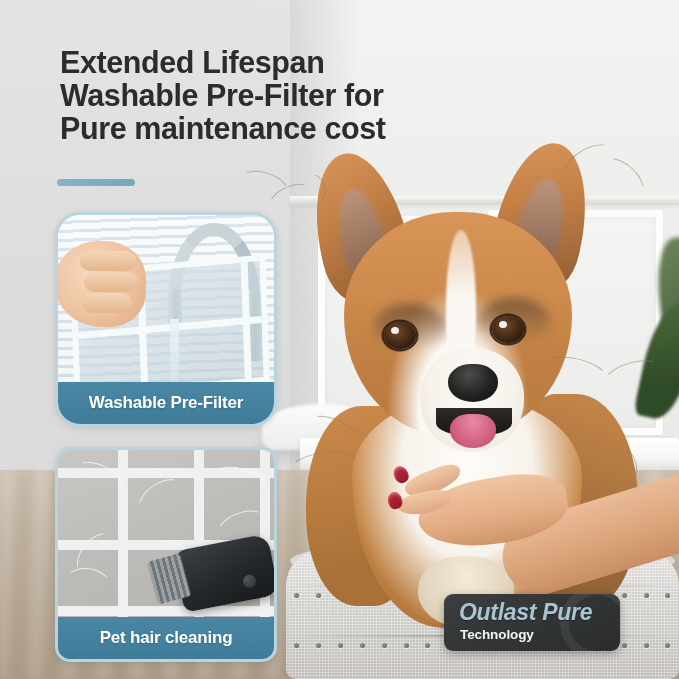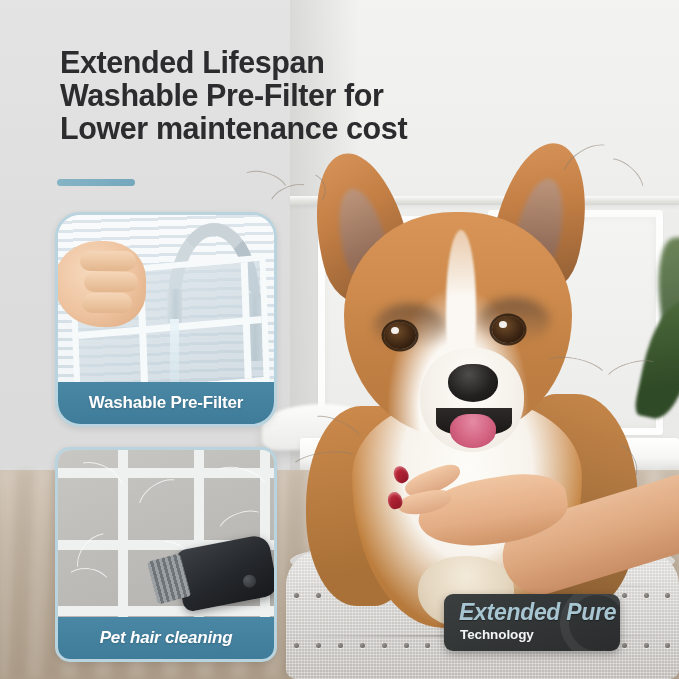--- a/index.html
+++ b/index.html
@@ -281,21 +281,21 @@
   
   .card {
     position:absolute; left:55px; width:222px;
     border:3px solid #b9d4de;
     border-radius:15px;
     overflow:hidden;
     background:#e9eef0;
     box-shadow:0 2px 7px rgba(0,0,0,.10);
   }
   .card.one { top:212px; height:215px;border-radius:25px; }
-  .card.two { top:447px; height:215px;font-style:italic; }
+  .card.two { top:447px; height:215px; }
 
   .card-photo { position:absolute; left:0; top:0; right:0; bottom:42px; overflow:hidden; }
 
   
   .sink-bg {
     position:absolute; inset:0;
     background:
       linear-gradient(180deg,#eef3f6 0%,#e6edf1 40%,#dde6eb 100%);
   }
   .tile-lines {
@@ -533,21 +533,21 @@
     <div class="hair" style="left:604px; top:362px; width:58px; height:26px; transform:rotate(-16deg);"></div>
     <div class="hair" style="left:596px; top:448px; width:46px; height:34px; transform:rotate(64deg);"></div>
     <div class="hair" style="left:290px; top:452px; width:70px; height:26px; transform:rotate(-8deg);"></div>
     <div class="hair" style="left:282px; top:168px; width:40px; height:48px; transform:rotate(76deg);"></div>
     <div class="hair" style="left:308px; top:420px; width:56px; height:22px; transform:rotate(24deg);"></div>
   </div>
 
   <div class="headline">
     <div>Extended Lifespan</div>
     <div>Washable Pre-Filter for</div>
-    <div>Lower maintenance cost</div>
+    <div>Pure maintenance cost</div>
   </div>
 
   <div class="accent-bar"></div>
 
   <div class="card one">
     <div class="card-photo">
       <div class="sink-bg">
         <div class="tile-lines"></div>
       </div>
       <div class="faucet-body"></div>
@@ -585,17 +585,17 @@
       <div class="brush">
         <div class="brush-bristle"></div>
         <div class="brush-dot"></div>
       </div>
     </div>
     <div class="card-caption">Pet hair cleaning</div>
   </div>
 
   <div class="badge">
     <div class="badge-watermark"></div>
-    <div class="badge-title">Extended Pure</div>
+    <div class="badge-title">Outlast Pure</div>
     <div class="badge-sub">Technology</div>
   </div>
 
 </div>
 
 </body></html>

